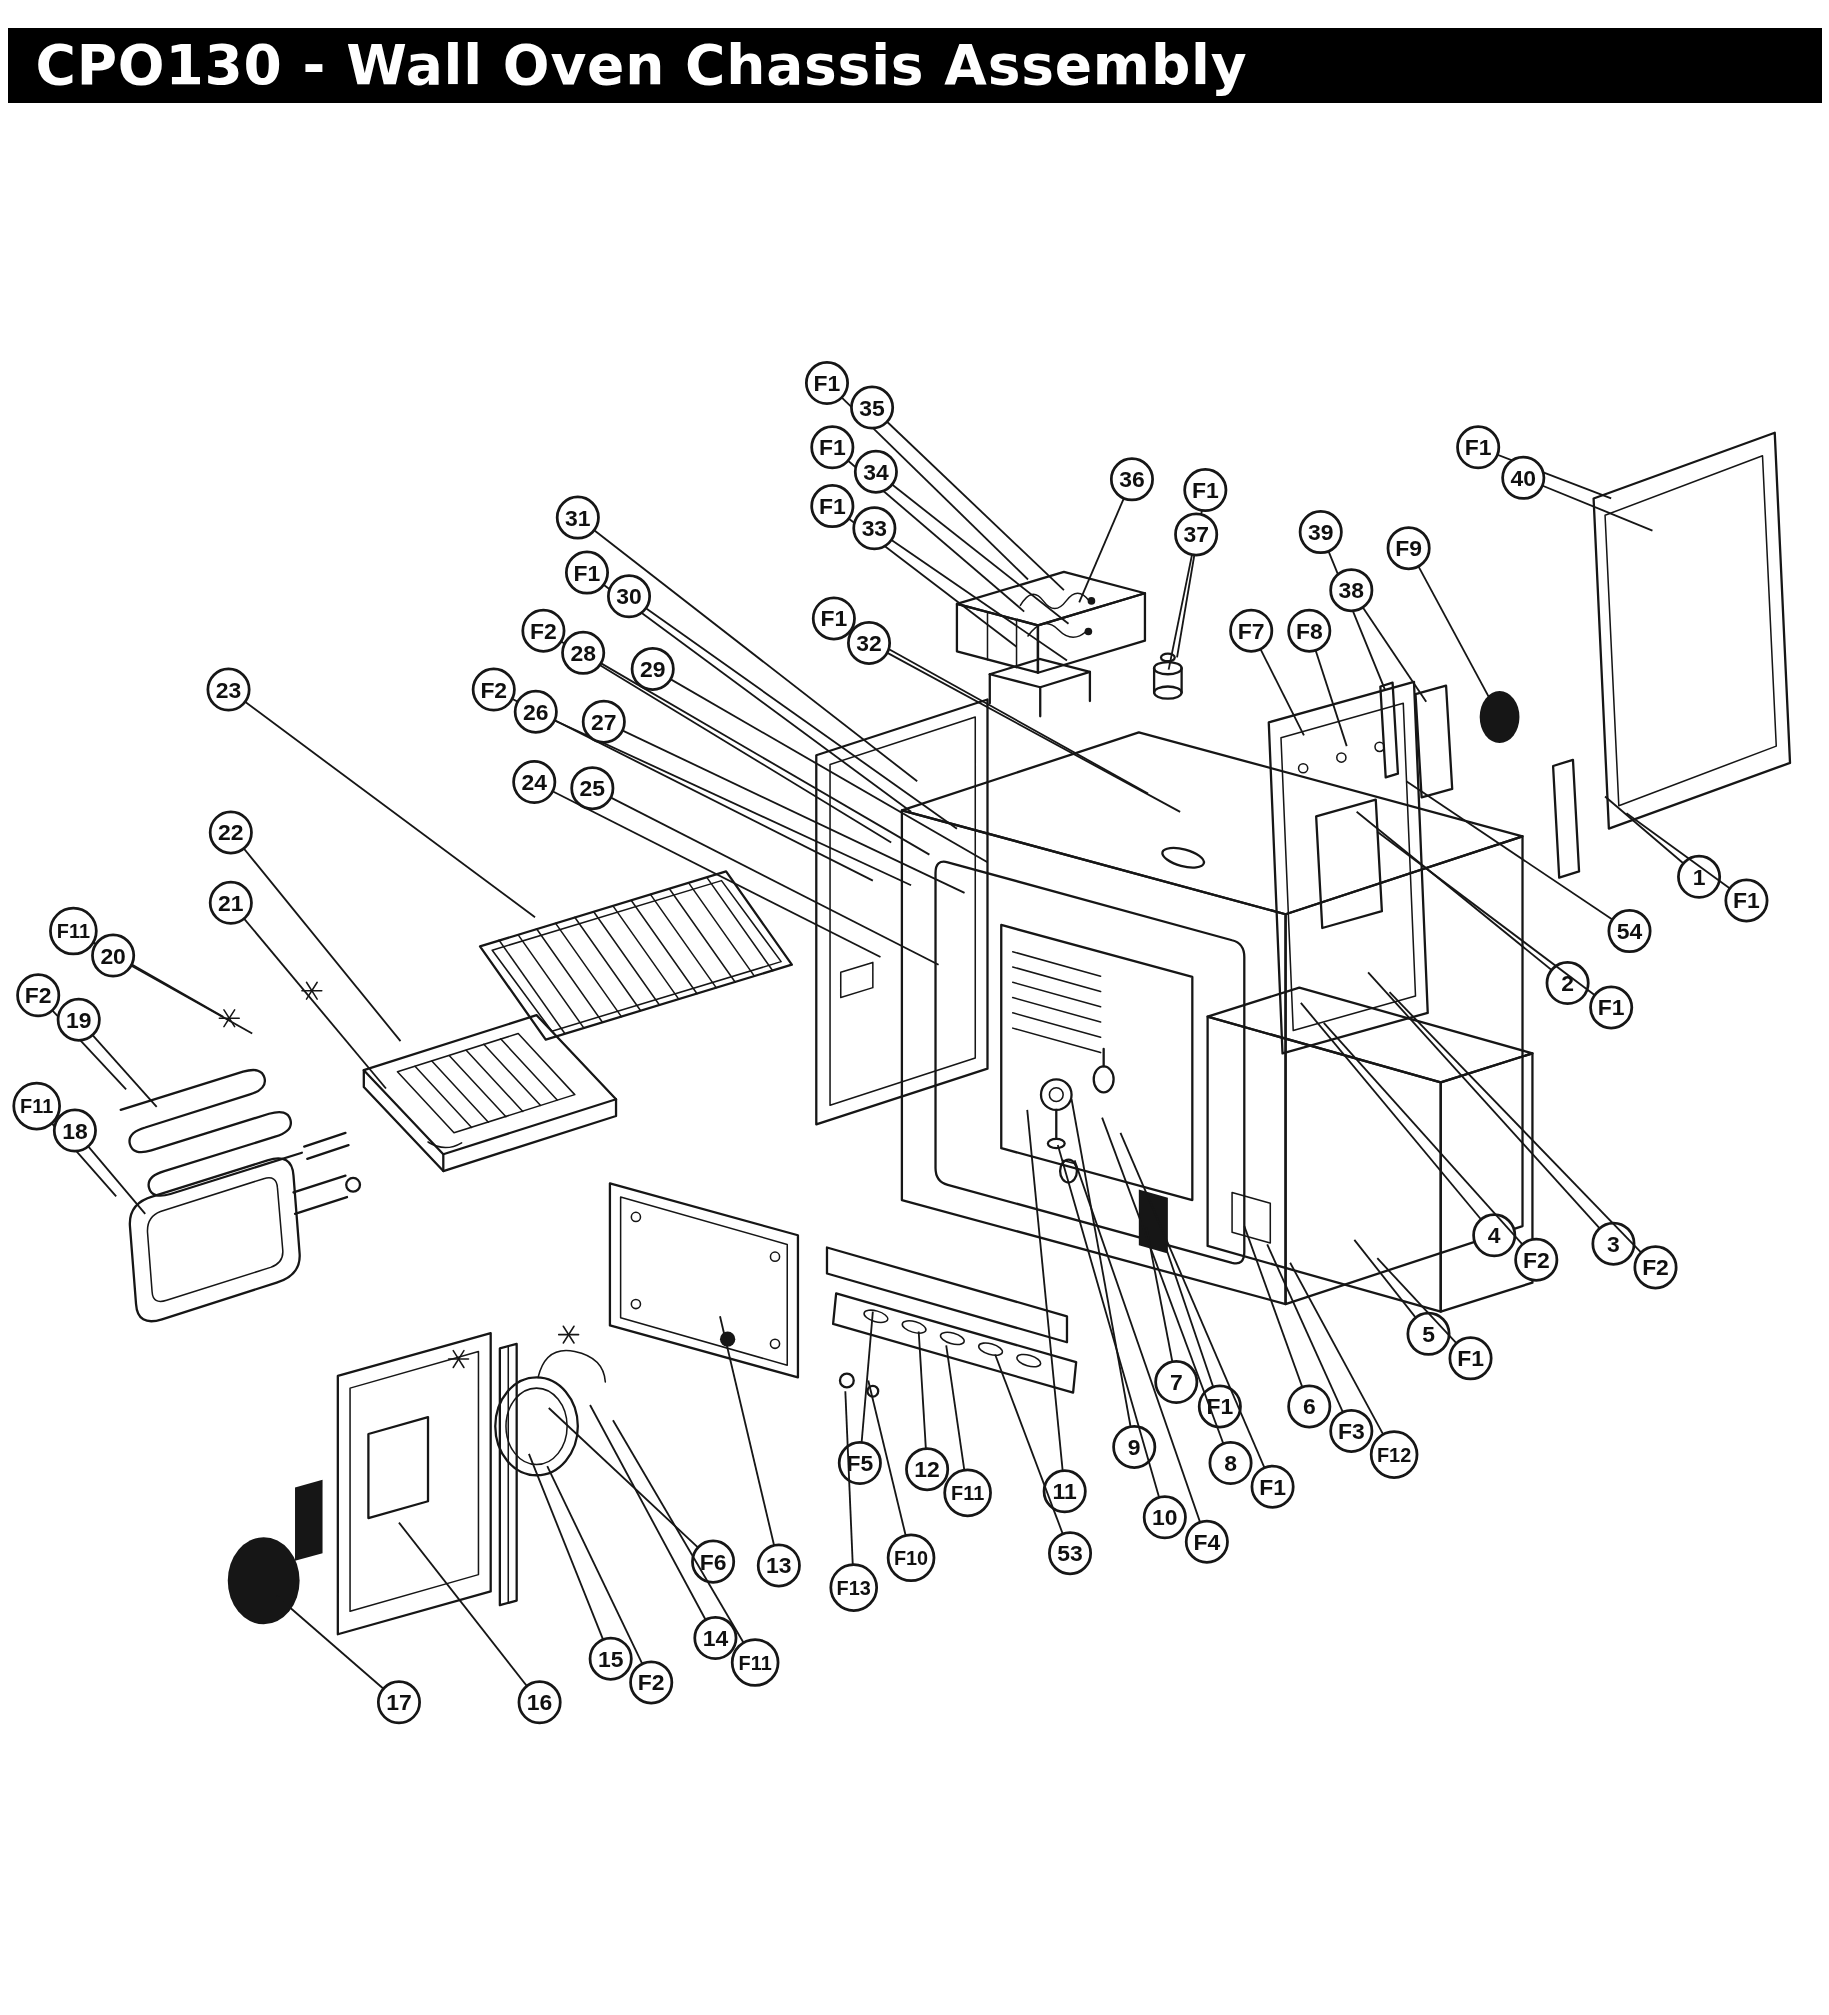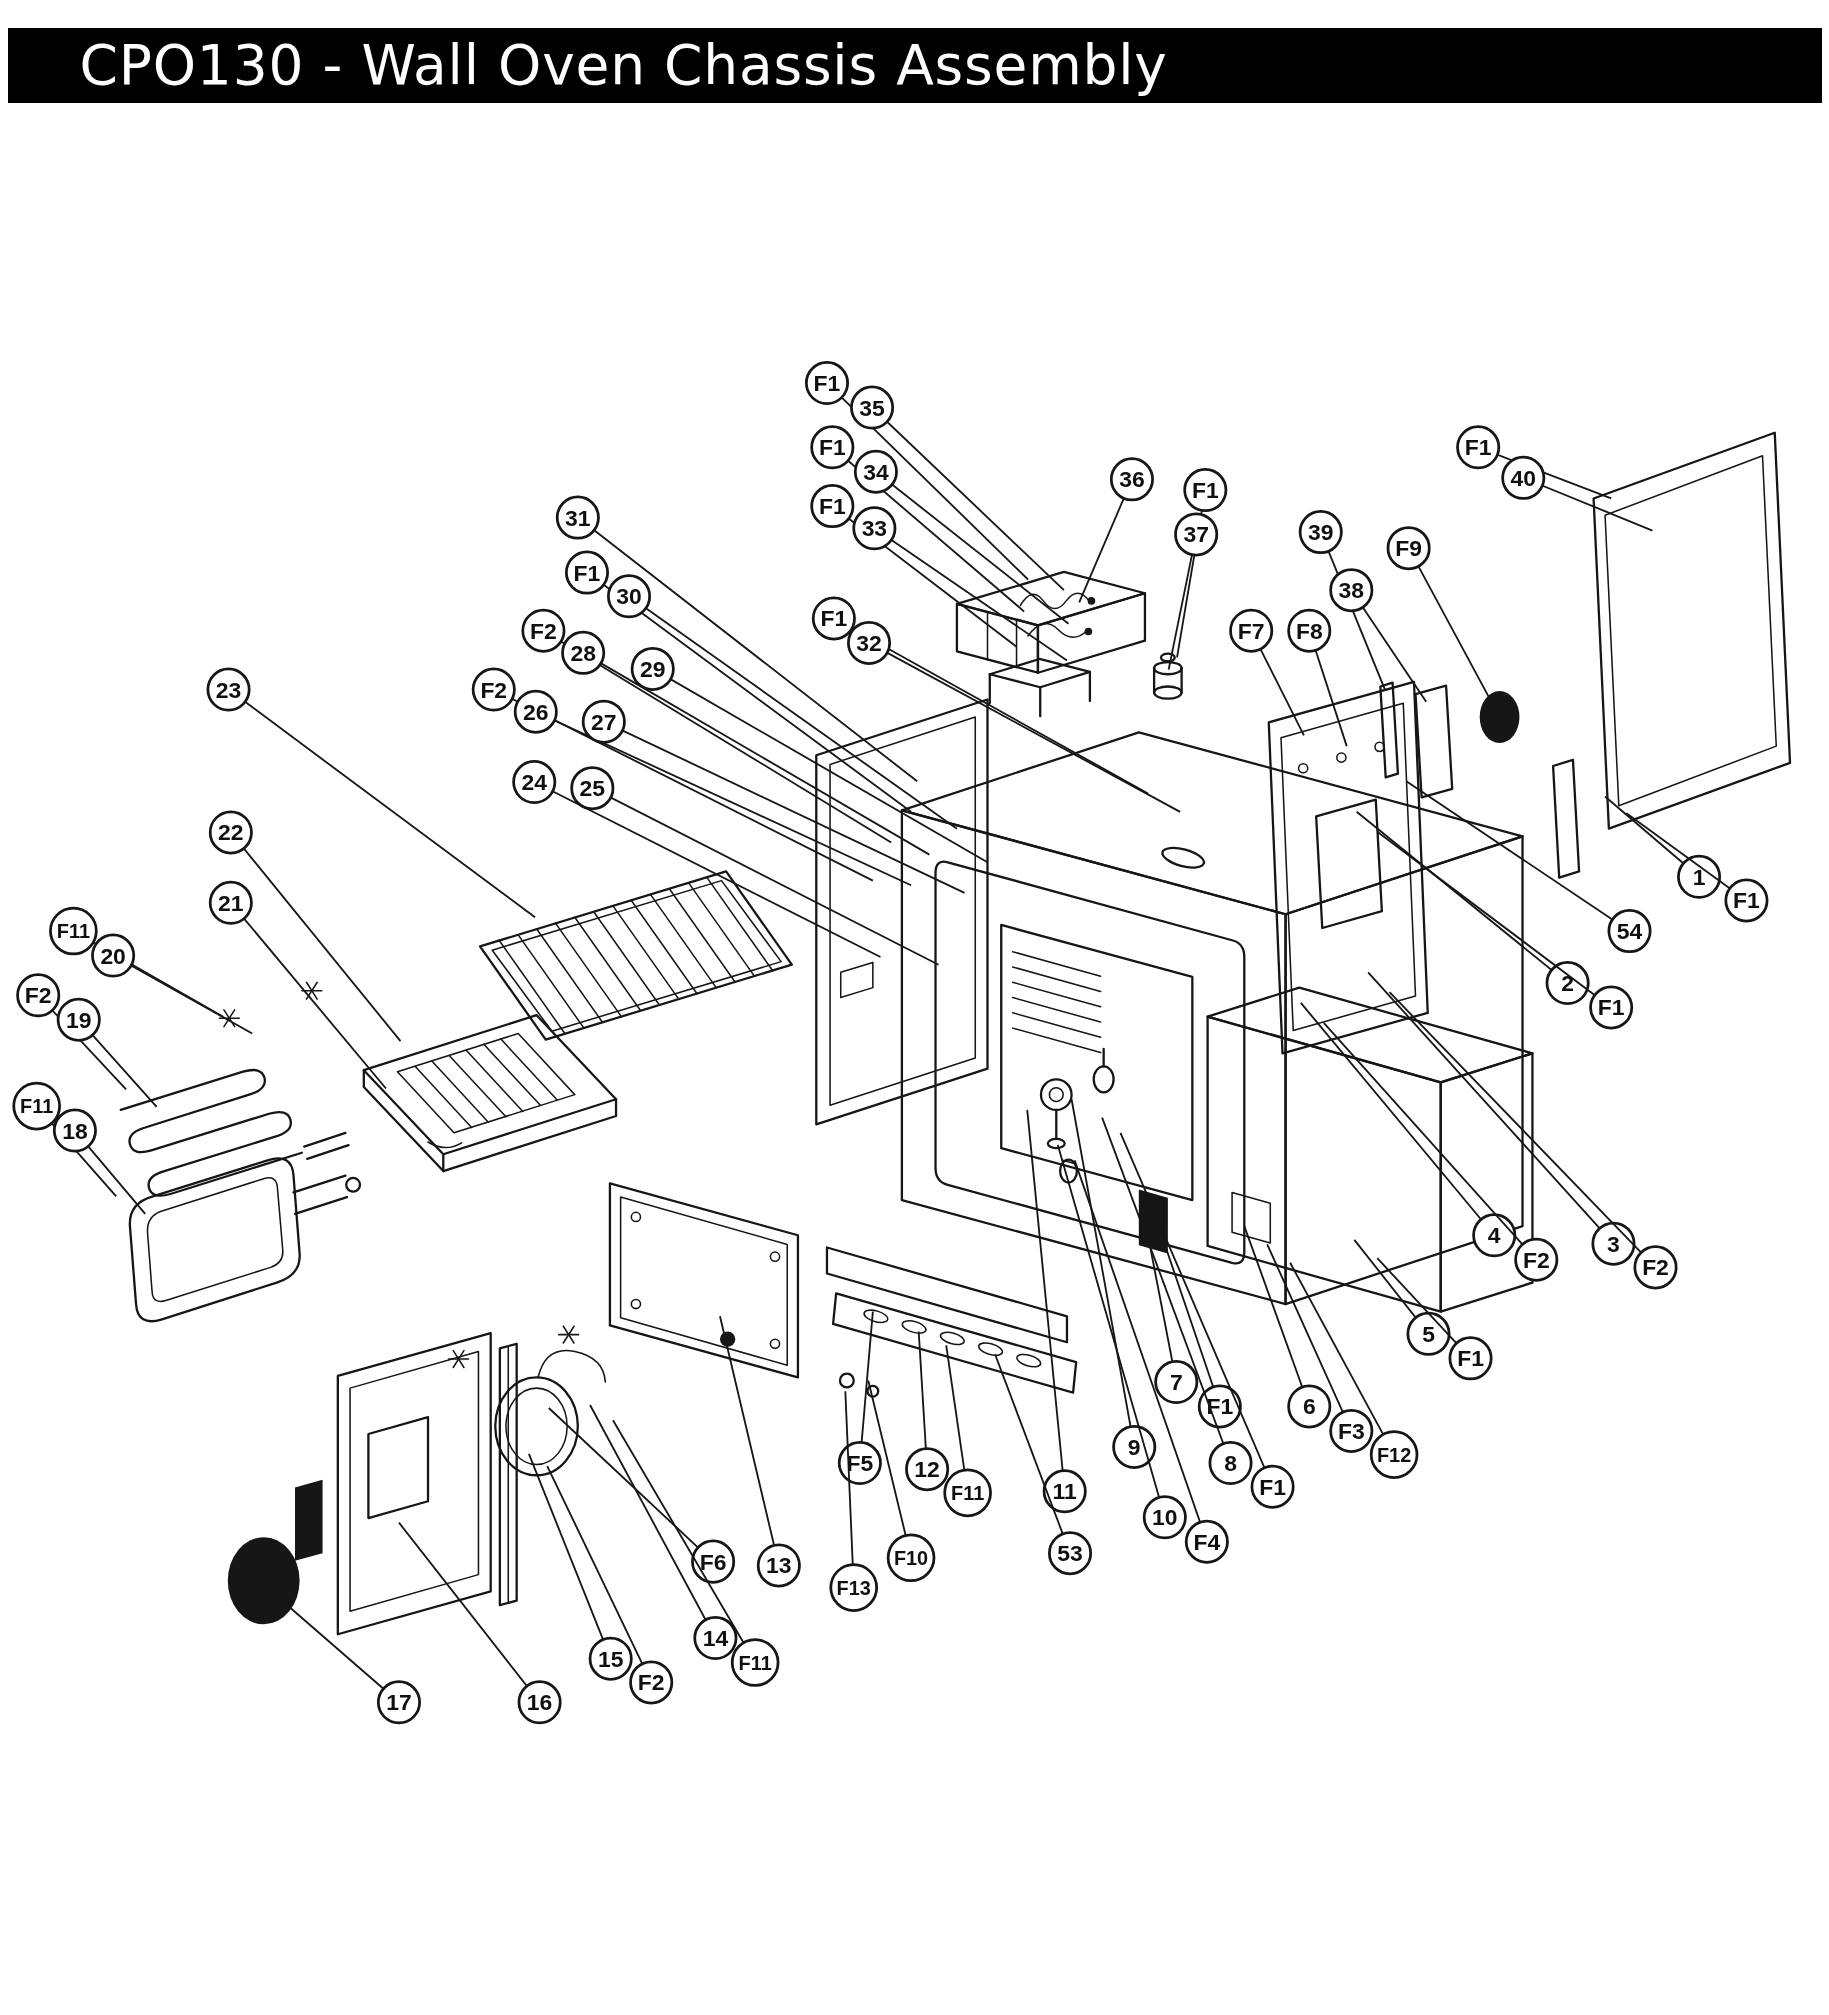--- a/index.html
+++ b/index.html
@@ -1,18 +1,18 @@
 <!DOCTYPE html>
 <html style="font-size:12.2px"><head>
 <meta charset="utf-8">
 <style>
   html,body{margin:0;padding:0;background:#ffffff;}
   body{width:1829px;height:2015px;position:relative;overflow:hidden;font-family:"Liberation Sans",sans-serif;}
   .title-bar{position:absolute;left:7.6px;top:27.5px;width:1814px;height:75px;background:#000000;display:flex;align-items:center;}
-  .title-text{color:#ffffff;font-family:"DejaVu Sans",sans-serif;font-weight:normal;font-size:55px;padding-left:28px;letter-spacing:0.8px;white-space:nowrap;margin-left:44px;}
+  .title-text{color:#ffffff;font-family:"DejaVu Sans",sans-serif;font-weight:bold;font-size:55px;padding-left:28px;letter-spacing:0.8px;white-space:nowrap;}
   svg.diagram{position:absolute;left:0;top:0;width:1829px;height:2015px;}
   .ln{fill:none;stroke:#161616;stroke-width:3;stroke-linejoin:round;stroke-linecap:round;}
   .ln-thin{stroke-width:2;}
   .fill-dark{fill:#161616;stroke:none;}
   .callout-line{stroke:#161616;stroke-width:2.4;fill:none;}
   .callout-circle{fill:#ffffff;stroke:#161616;stroke-width:3.6;}
   .callout-text{fill:#101010;font-weight:bold;font-family:"Liberation Sans",sans-serif;}
 </style>
 </head>
 <body>

